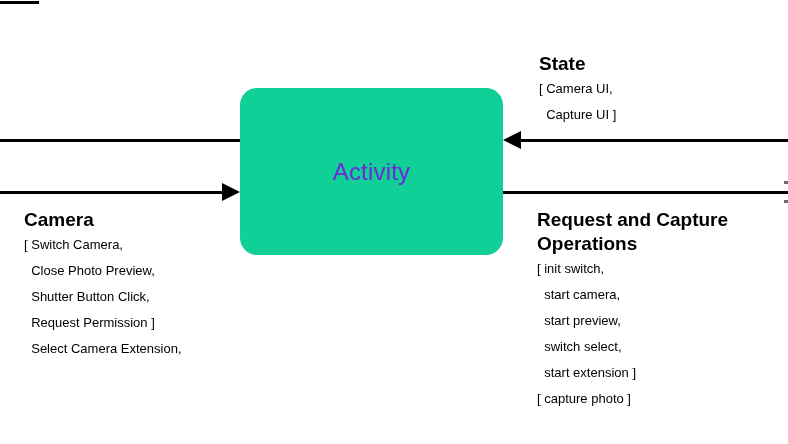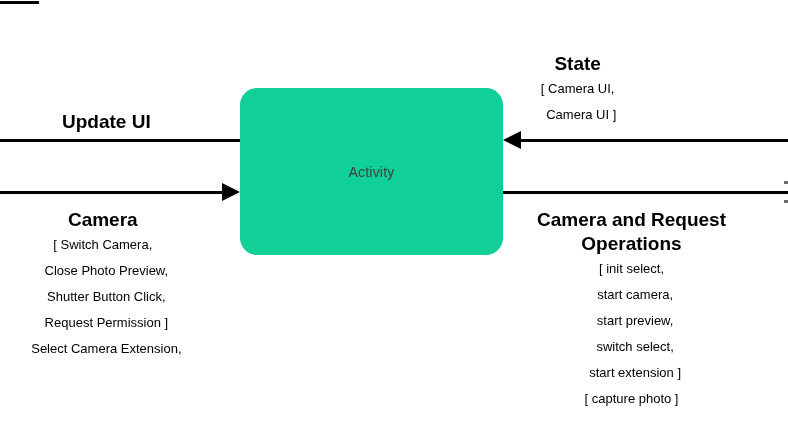--- a/index.html
+++ b/index.html
@@ -34,22 +34,22 @@
     top: 88px;
     width: 263px;
     height: 167px;
     border-radius: 17px;
     background: #10cf97;
     display: flex;
     align-items: center;
     justify-content: center;
   }
   .node-label {
-    color: #404040;
-    font-size: 14px;
+    color: #6d28d9;
+    font-size: 24px;
     font-family: "Liberation Sans", sans-serif;
     letter-spacing: 0.2px;
   }
 
   
   .flow-line {
     position: absolute;
     height: 3px;
     background: #000000;
   }
@@ -82,21 +82,21 @@
     right: 0;
     width: 4px;
     height: 3px;
     background: #3a3a3a;
     opacity: 0.75;
   }
   .edge-tick-a { top: 181px; }
   .edge-tick-b { top: 200px; }
 
   
-  .label-block { position: absolute; text-align: center; }
+  .label-block { position: absolute; }
   .hdr {
     font-size: 19px;
     font-weight: bold;
     line-height: 24px;
     white-space: pre;
   }
   .lst {
     font-size: 13px;
     font-weight: normal;
     line-height: 26px;
@@ -123,43 +123,40 @@
   <div class="arrow-left arrow-state-head"></div>
   <div class="flow-line line-ops"></div>
 
   <div class="edge-tick edge-tick-a"></div>
   <div class="edge-tick edge-tick-b"></div>
 
   <div class="node">
     <span class="node-label">Activity</span>
   </div>
 
-  <div class="label-block block-update-ui">
-    <div class="hdr">Update UI</div>
-  </div>
 
   <div class="label-block block-actions">
     <div class="hdr">Camera</div>
     <div class="lst">[ Switch Camera,</div>
     <div class="lst">  Close Photo Preview,</div>
     <div class="lst">  Shutter Button Click,</div>
     <div class="lst">  Request Permission ]</div>
     <div class="lst">  Select Camera Extension,</div>
   </div>
 
   <div class="label-block block-state">
     <div class="hdr">State</div>
     <div class="lst">[ Camera UI,</div>
-    <div class="lst">  Camera UI ]</div>
+    <div class="lst">  Capture UI ]</div>
   </div>
 
   <div class="label-block block-ops">
-    <div class="hdr">Camera and Request
+    <div class="hdr">Request and Capture
 Operations</div>
-    <div class="lst">[ init select,</div>
+    <div class="lst">[ init switch,</div>
     <div class="lst">  start camera,</div>
     <div class="lst">  start preview,</div>
     <div class="lst">  switch select,</div>
     <div class="lst">  start extension ]</div>
     <div class="lst">[ capture photo ]</div>
   </div>
 
 </div>
 
 </body></html>

